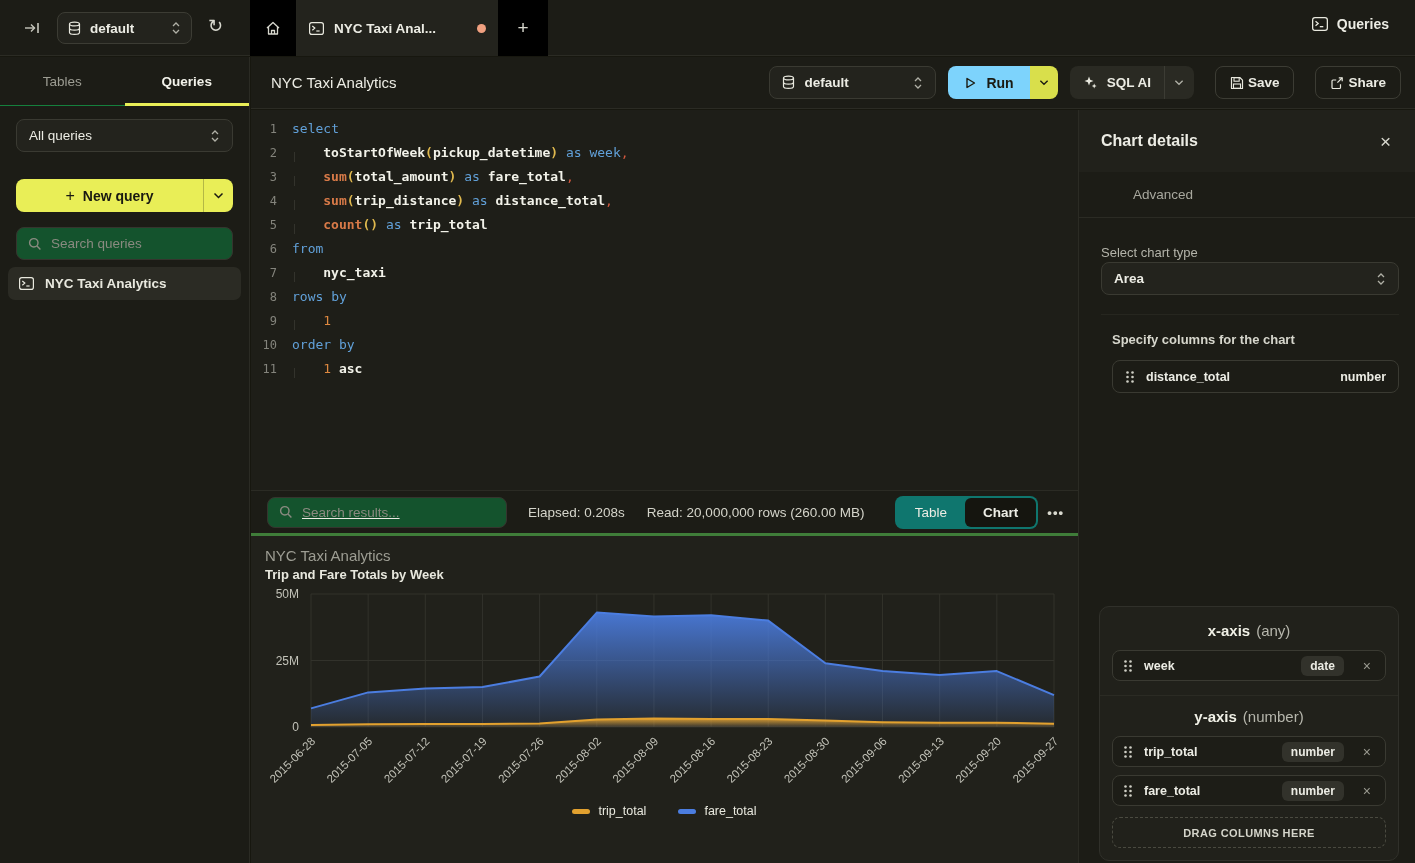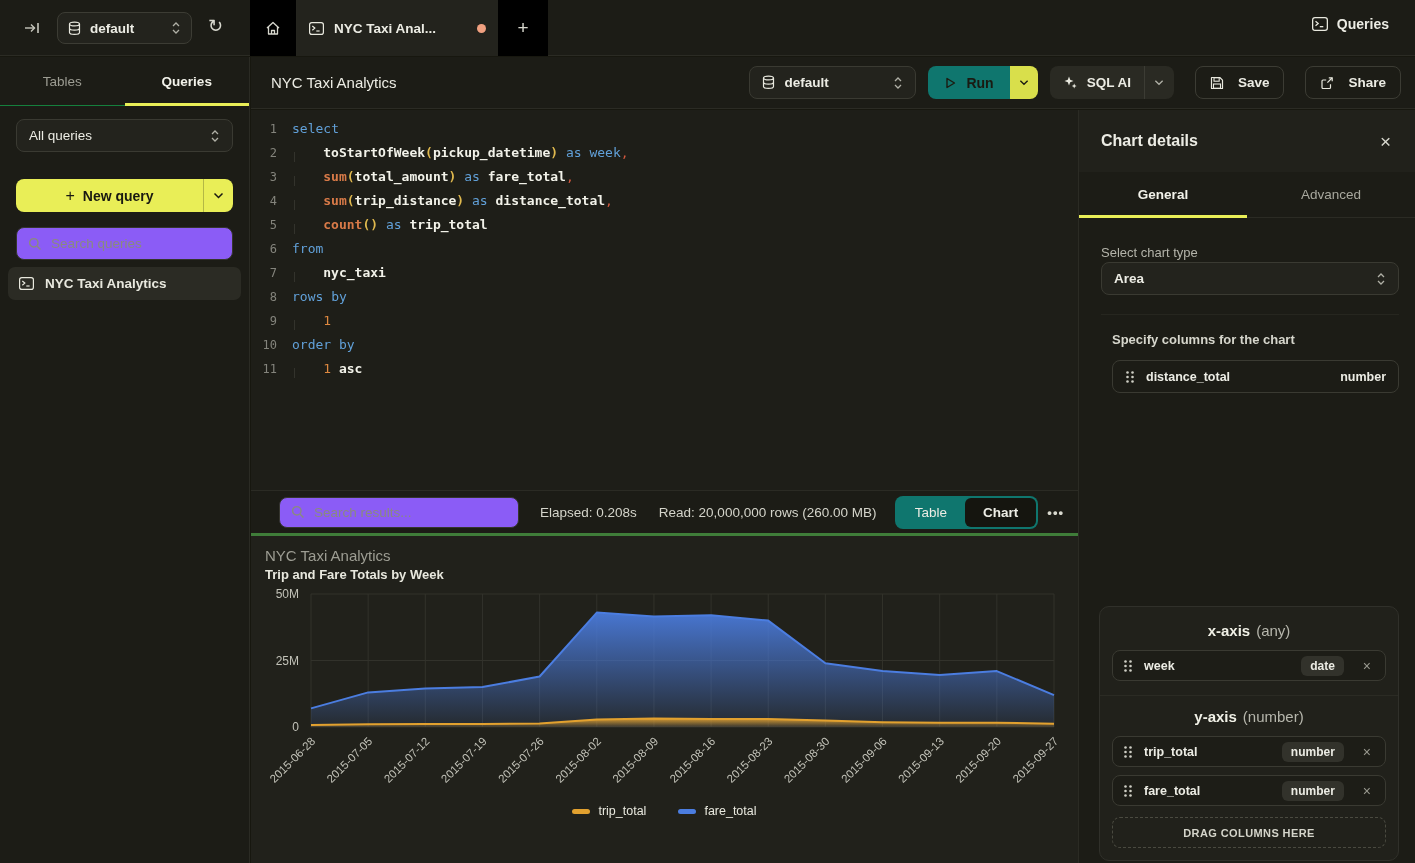--- a/index.html
+++ b/index.html
@@ -37,68 +37,68 @@
   .select-box { height:33px; background:#23231d; border:1px solid #3a3a32; border-radius:8px;
                 display:flex; align-items:center; padding:0 12px; font-size:13.5px; }
   .select-box .val { flex:1; }
   .all-queries { position:absolute; left:16px; top:62px; width:217px; }
   .new-query { position:absolute; left:16px; top:122px; width:217px; height:33px; background:#e9ee57;
                border-radius:8px; display:flex; align-items:center; color:#191911; font-weight:600; }
   .new-query .main { flex:1; display:flex; align-items:center; justify-content:center; gap:8px; font-size:14px; }
   .new-query .plus { font-size:16px; font-weight:500; }
   .new-query .caret { width:30px; height:100%; border-left:1px solid rgba(25,25,17,.25);
                       display:flex; align-items:center; justify-content:center; }
-  .search-input { background:#8b5cf6; border:1px solid #35352e; border-radius:8px; height:33px;
+  .search-input { background:#14532d; border:1px solid #35352e; border-radius:8px; height:33px;
                   display:flex; align-items:center; padding:0 11px; gap:9px; }
   .search-input input { background:transparent; border:none; outline:none; color:#ecece4; width:100%;
                         font-size:13.5px; font-family:"Liberation Sans",sans-serif; }
   .search-input input::placeholder { color:#8a8a80; }
   .side-search { position:absolute; left:16px; top:170px; width:217px; }
   .query-list { position:absolute; left:8px; top:210px; right:8px; }
   .query-item { height:33px; display:flex; align-items:center; gap:11px; padding:0 11px; border-radius:7px;
                 font-size:13.5px; font-weight:600; color:#e8e8de; cursor:pointer; }
   .query-item.active { background:#2b2b24; }
 
   
   .toolbar { position:absolute; left:251px; top:57px; right:0; height:52px; background:#1c1c16;
              border-bottom:1px solid #2b2b24; display:flex; align-items:center; }
   .toolbar .page-title { margin-left:20px; font-size:15px; font-weight:500; }
   .toolbar .right { margin-left:auto; display:flex; align-items:center; gap:12px; padding-right:14px; }
   .tb-db { width:167px; }
   .run-btn { height:33px; display:flex; border-radius:8px; overflow:hidden; cursor:pointer; }
-  .run-btn .main { background:#0f766e; color:#1a1a12; display:flex; align-items:center; gap:9px;
+  .run-btn .main { background:#7dd3fc; color:#1a1a12; display:flex; align-items:center; gap:9px;
                    padding:0 16px; font-weight:600; font-size:14px; }
   .run-btn .caret { background:#d9df4b; width:28px; display:flex; align-items:center; justify-content:center; }
   .sqlai-btn { height:33px; background:#2a2a23; border-radius:8px; display:flex; align-items:center; }
   .sqlai-btn .main { display:flex; align-items:center; gap:9px; padding:0 13px; font-weight:600; font-size:13.5px; }
   .sqlai-btn .caret { width:30px; height:100%; border-left:1px solid #3c3c34; display:flex;
                       align-items:center; justify-content:center; }
   .ghost-btn { height:33px; border:1px solid #3c3c34; border-radius:8px; display:flex; align-items:center;
-               gap:14px; padding:0 14px; font-weight:600; font-size:13.5px; cursor:pointer; }
+               gap:4px; padding:0 14px; font-weight:600; font-size:13.5px; cursor:pointer; }
   .ghost-btn.share { margin-left:9px; }
 
   
   .editor { position:absolute; left:251px; top:110px; width:827px; height:380px; background:#1e1e18; padding-top:7px; }
   .code-line { display:flex; height:24px; line-height:24px; font-family:"DejaVu Sans Mono", monospace; font-size:13px; }
   .ln { width:26px; text-align:right; color:#84847c; font-size:12px; flex:none; }
   .code { padding-left:15px; white-space:pre; }
   .ind { display:inline-block; width:4ch; position:relative; }
   .ind::before { content:""; position:absolute; left:2px; top:-5px; bottom:-5px; width:1px; background:#33332c; }
   .tk-kw { color:#61a0d8; }
   .tk-fn { color:#d87a48; font-weight:700; }
   .tk-pa { color:#e0b94e; font-weight:700; }
   .tk-id { color:#f2f2e9; font-weight:700; }
   .tk-cm { color:#d4593e; }
   .tk-nu { color:#dd8840; }
   .tk-pl { color:#d8d8ce; }
 
   
   .resultsbar { position:absolute; left:251px; top:490px; width:827px; height:43px; background:#1c1c16;
                 border-top:1px solid #2b2b24; display:flex; align-items:center; }
-  .results-search { width:240px; margin-left:28px; height:31px; }
+  .results-search { width:240px; margin-left:16px; height:31px;text-decoration:underline; }
   .meta { font-size:13.5px; color:#d4d4ca; }
   .meta.elapsed { margin-left:21px; }
   .meta.read { margin-left:22px; }
   .view-toggle { margin-left:auto; background:#0f766e; border-radius:8px; padding:2px; display:flex; height:33px; }
   .view-seg { padding:0 18px; display:flex; align-items:center; font-size:13.5px; border-radius:6px;
               color:#ecece4; cursor:pointer; }
   .view-seg.active { background:#15150f; font-weight:600; }
   .more-btn { margin:0 14px 0 9px; color:#d8d8ce; letter-spacing:1px; font-weight:700; font-size:13px; }
   .green-rule { position:absolute; left:251px; top:533px; width:827px; height:3px; background:#3f7d39; }
 
@@ -464,21 +464,20 @@
       </span>
     </div>
 </div>
 
 <div class="right-panel">
   <div class="panel-header">
     <span class="t">Chart details</span>
     <span class="panel-close">×</span>
   </div>
   <div class="panel-tabs">
-    <div class="panel-tab active">General</div>
     <div class="panel-tab">Advanced</div>
   </div>
   <div class="panel-body">
     <div class="field-label">Select chart type</div>
     <div class="select-box chart-type-select">
       <span class="val">Area</span>
       <span class="icon">
         <svg width="10" height="14" viewBox="0 0 10 14">
             <polyline points="2,5 5,2 8,5" fill="none" stroke="#b0b0a6" stroke-width="1.3"></polyline>
             <polyline points="2,9 5,12 8,9" fill="none" stroke="#b0b0a6" stroke-width="1.3"></polyline>

